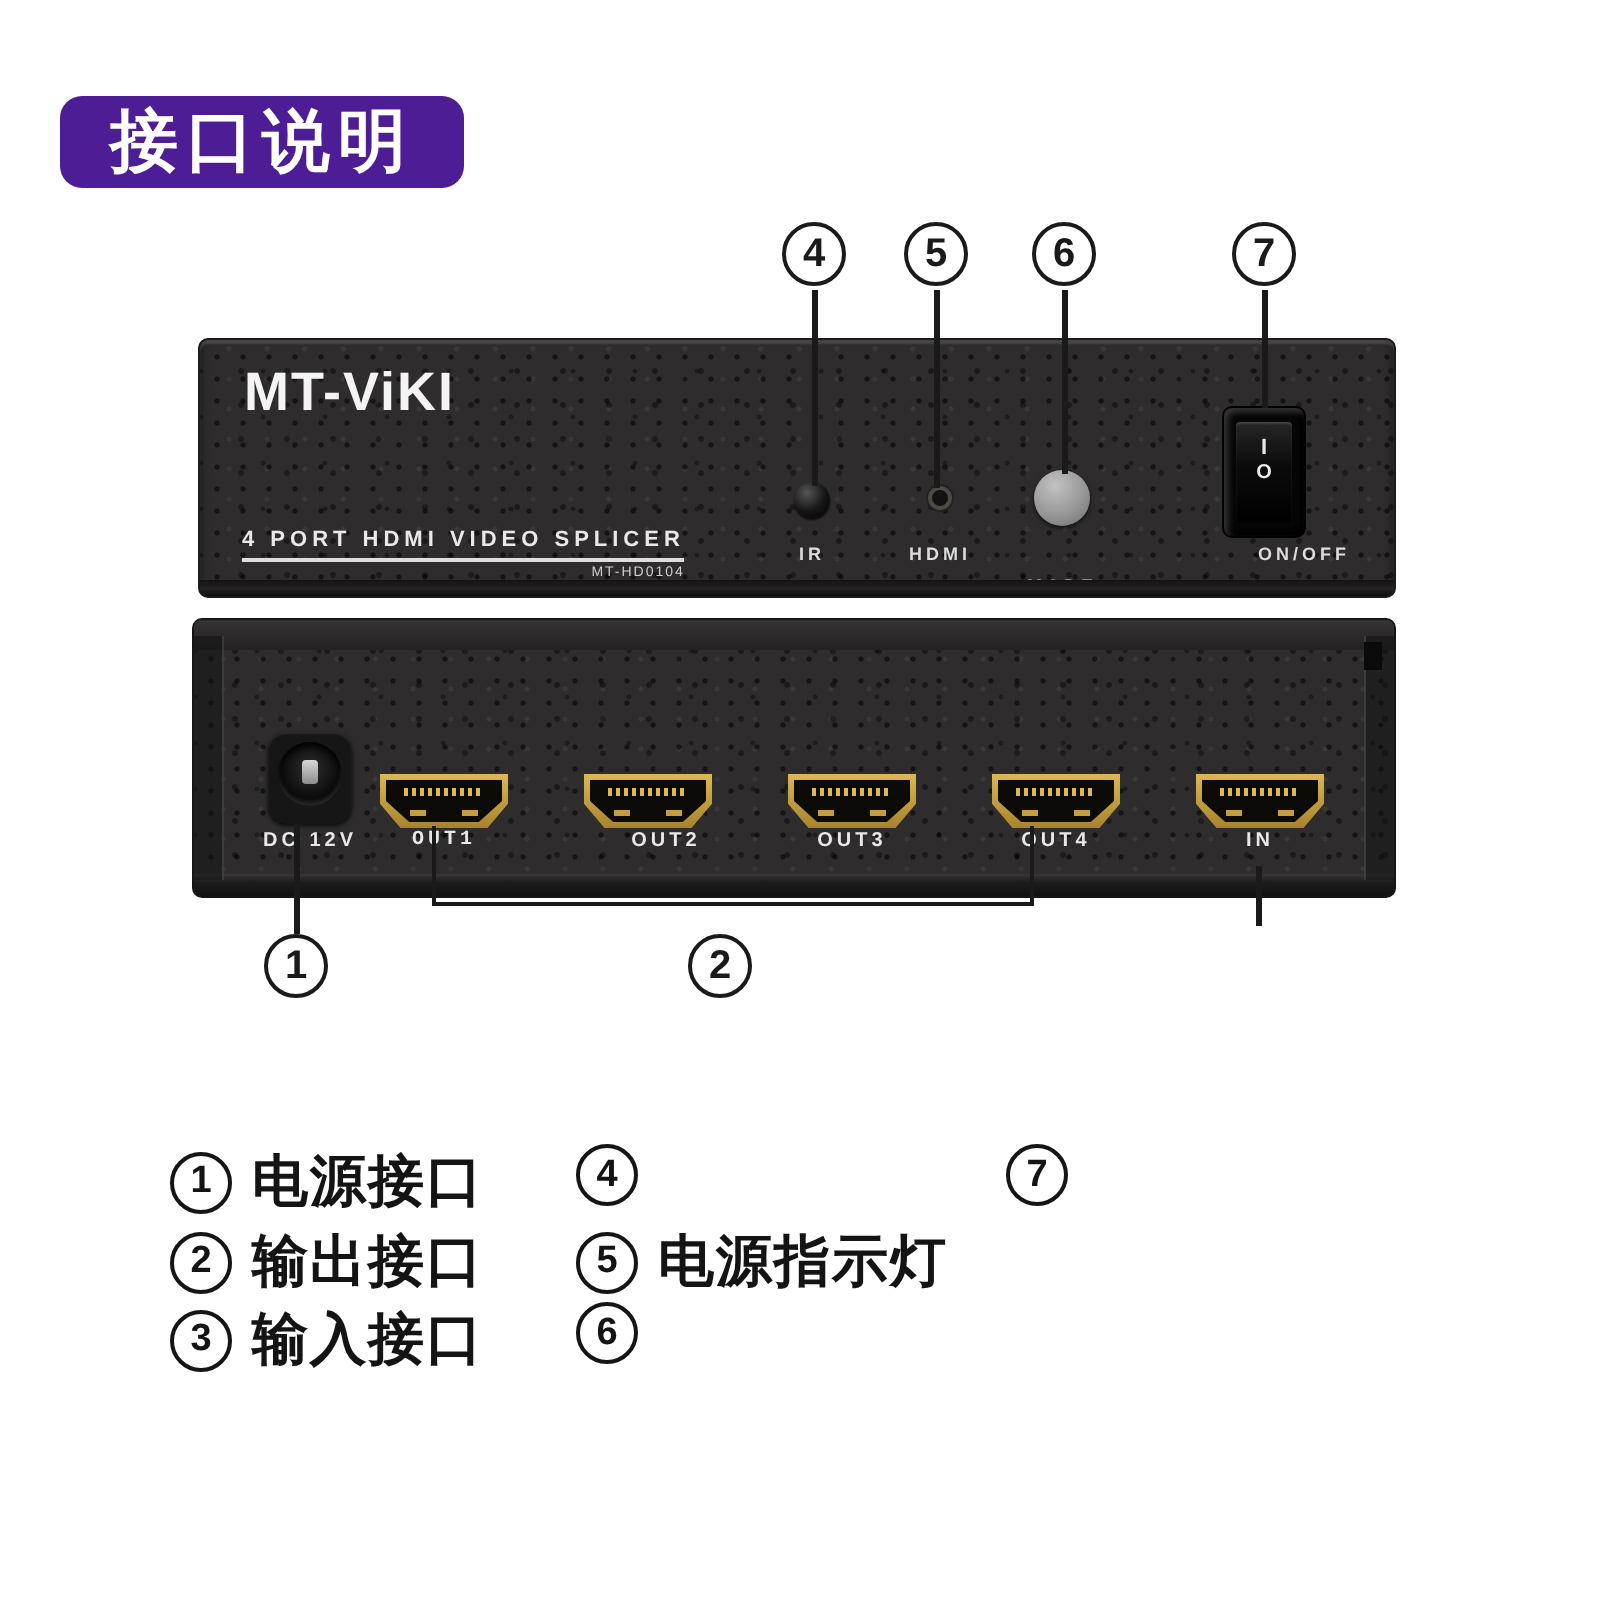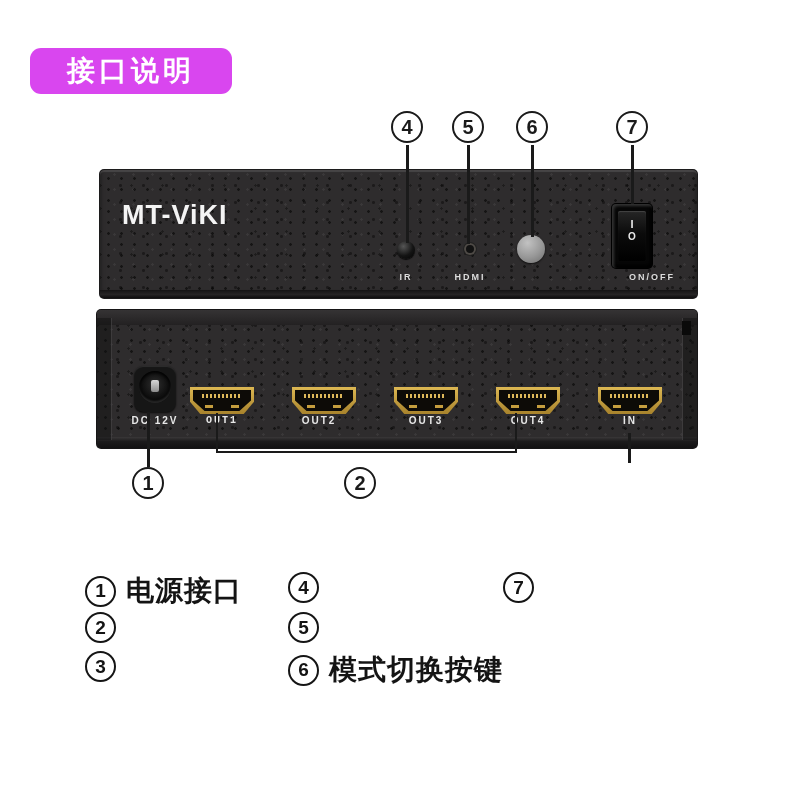--- a/index.html
+++ b/index.html
@@ -1,22 +1,22 @@
 <!DOCTYPE html>
 <html><head>
 <meta charset="utf-8">
 <style>
   html,body{margin:0;padding:0;background:#ffffff;}
   body{width:800px;height:800px;position:relative;overflow:hidden;
        font-family:"Liberation Sans","DejaVu Sans",sans-serif;}
   .abs{position:absolute;}
 
   
-  .badge{left:30px;top:48px;width:202px;height:46px;background:#d946ef;border-radius:11px;
-         color:#fff;font-size:28px;font-weight:bold;letter-spacing:4px;
+  .badge{left:30px;top:48px;width:202px;height:46px;background:#4c1d95;border-radius:11px;
+         color:#fff;font-size:34px;font-weight:bold;letter-spacing:4px;
          display:flex;align-items:center;justify-content:center;}
 
   
   .co{width:32px;height:32px;box-sizing:border-box;border:2.5px solid #1a1a1a;border-radius:50%;
       background:#fff;color:#1a1a1a;font-size:20px;font-weight:600;
       display:flex;align-items:center;justify-content:center;z-index:5;}
   .vline{width:2.5px;background:#1a1a1a;z-index:4;}
   .bracket{left:216px;top:413px;width:301px;height:40px;box-sizing:border-box;
            border-left:2.5px solid #1a1a1a;border-right:2.5px solid #1a1a1a;
            border-bottom:2.5px solid #1a1a1a;z-index:4;}
@@ -29,21 +29,21 @@
       radial-gradient(circle, rgba(255,255,255,.06) 1px, transparent 1.5px),
       radial-gradient(circle, rgba(0,0,0,.35) 1px, transparent 1.4px);
     background-size:13px 11px,23px 17px,19px 15px,31px 23px;
     background-position:2px 3px,9px 7px,5px 12px,16px 4px;}
 
   
   .front-panel{left:100px;top:170px;width:597px;height:128px;border-radius:4px;
         box-shadow:0 0 0 1px #1c1b1c, inset 0 2px 1px rgba(255,255,255,.13), inset 0 -3px 5px rgba(0,0,0,.55);}
   .fp-lip{left:0;bottom:0;width:100%;height:8px;border-radius:0 0 4px 4px;
         background:linear-gradient(180deg,#141314,#262425 55%,#0e0d0e);}
-  .brand{left:22px;top:11px;color:#f4f4f4;font-size:27px;font-weight:bold;letter-spacing:1px;margin-top:19px;}
+  .brand{left:22px;top:11px;color:#f4f4f4;font-size:27px;font-weight:bold;letter-spacing:1px;}
   .prod{left:21px;top:90px;}
   .prod-title{display:inline-block;color:#e9e9e9;font-size:11px;font-weight:bold;letter-spacing:2.5px;
         padding-bottom:3px;border-bottom:2px solid #dedede;}
   .prod-model{color:#cfcfcf;font-size:7px;letter-spacing:1px;text-align:right;margin-top:2px;}
   .ir-btn{left:297px;top:71px;width:18px;height:18px;border-radius:50%;
         background:radial-gradient(circle at 36% 30%, #555 0%, #141414 55%, #000 100%);
         box-shadow:0 1px 1px rgba(0,0,0,.8);}
   .pwr-led{left:364px;top:73px;width:12px;height:12px;border-radius:50%;background:#121212;
         box-shadow:inset 0 0 0 2px #4e4a46, 0 0 0 1px #222;}
   .mode-btn{left:417px;top:65px;width:28px;height:28px;border-radius:50%;
@@ -103,20 +103,24 @@
 <div class="abs co" style="left:452px;top:111px;">5</div>
 <div class="abs co" style="left:516px;top:111px;">6</div>
 <div class="abs co" style="left:616px;top:111px;">7</div>
 <div class="abs vline" style="left:406px;top:145px;height:98px;"></div>
 <div class="abs vline" style="left:467px;top:145px;height:99px;"></div>
 <div class="abs vline" style="left:531px;top:145px;height:92px;"></div>
 <div class="abs vline" style="left:631px;top:145px;height:59px;"></div>
 
 <div class="abs front-panel speckle">
   <div class="abs brand">MT-ViKI</div>
+  <div class="abs prod">
+    <div class="prod-title">4 PORT HDMI VIDEO SPLICER</div>
+    <div class="prod-model">MT-HD0104</div>
+  </div>
   <div class="abs ir-btn"></div>
   <div class="abs pwr-led"></div>
   <div class="abs mode-btn"></div>
   <div class="abs switch">
     <div class="rocker">
       <span class="sw-i">I</span>
       <span class="sw-o">O</span>
     </div>
   </div>
   <div class="abs fp-label" style="left:276px;">IR</div>
@@ -170,47 +174,49 @@
   <div class="abs hdmi" style="left:501px;">
     <div class="shell"></div>
       <div class="cavity"></div>
       <div class="pins"></div>
       <div class="foot l"></div>
       <div class="foot r"></div>
   </div>
 
   <div class="abs rp-label" style="left:18px;">DC 12V</div>
   <div class="abs rp-label" style="left:85px;font-family:Liberation Mono, monospace;">OUT1</div>
-  <div class="abs rp-label" style="left:182px;">OUT2</div>
+  <div class="abs rp-label" style="left:196px;">OUT2</div>
   <div class="abs rp-label" style="left:289px;">OUT3</div>
   <div class="abs rp-label" style="left:391px;">OUT4</div>
   <div class="abs rp-label" style="left:493px;">IN</div>
 </div>
 
 <div class="abs vline" style="left:147px;top:412px;height:55px;"></div>
 <div class="abs bracket"></div>
 <div class="abs vline" style="left:628px;top:433px;height:30px;"></div>
 <div class="abs co" style="left:132px;top:467px;">1</div>
 <div class="abs co" style="left:344px;top:467px;">2</div>
 
 <div class="abs legend-item" style="left:85px;top:572px;">
   <span class="legend-num">1</span>
   <span class="legend-text">电源接口</span>
 </div>
 <div class="abs legend-item" style="left:85px;top:612px;">
   <span class="legend-num">2</span>
+  <span class="legend-text">输出接口</span>
 </div>
 <div class="abs legend-item" style="left:85px;top:651px;">
   <span class="legend-num">3</span>
+  <span class="legend-text">输入接口</span>
 </div>
 <div class="abs legend-item" style="left:288px;top:572px;">
   <span class="legend-num">4</span>
 </div>
 <div class="abs legend-item" style="left:288px;top:612px;">
   <span class="legend-num">5</span>
+  <span class="legend-text">电源指示灯</span>
 </div>
 <div class="abs legend-item" style="left:288px;top:651px;">
   <span class="legend-num">6</span>
-  <span class="legend-text">模式切换按键</span>
 </div>
 <div class="abs legend-item" style="left:503px;top:572px;">
   <span class="legend-num">7</span>
 </div>
 
 </body></html>

